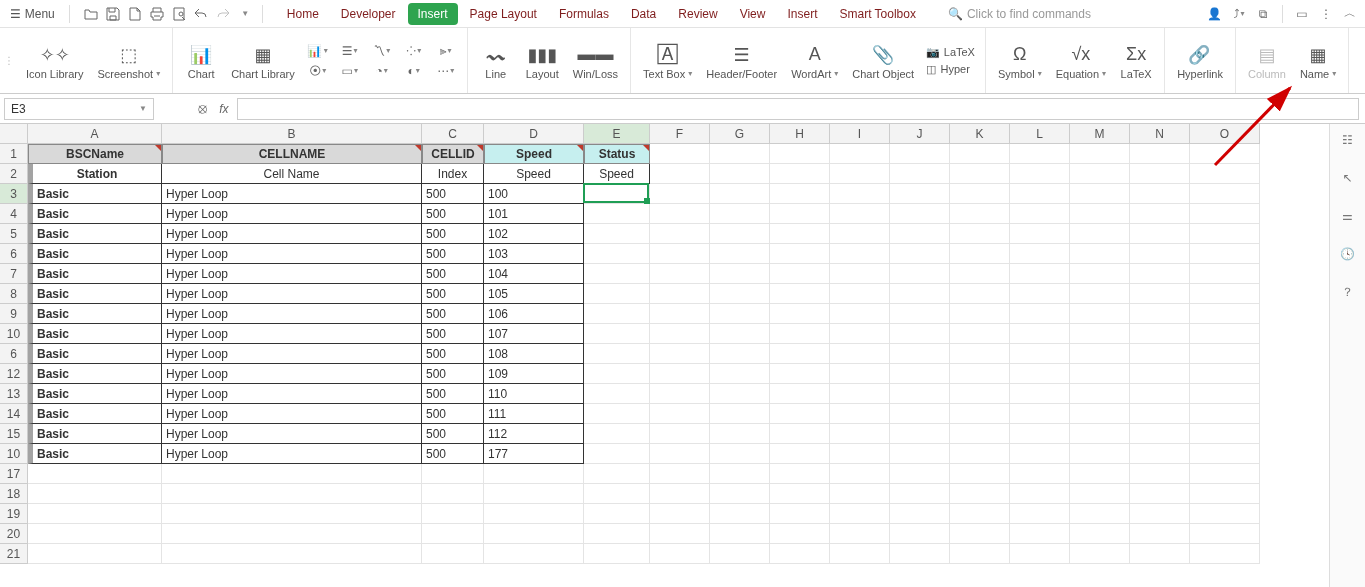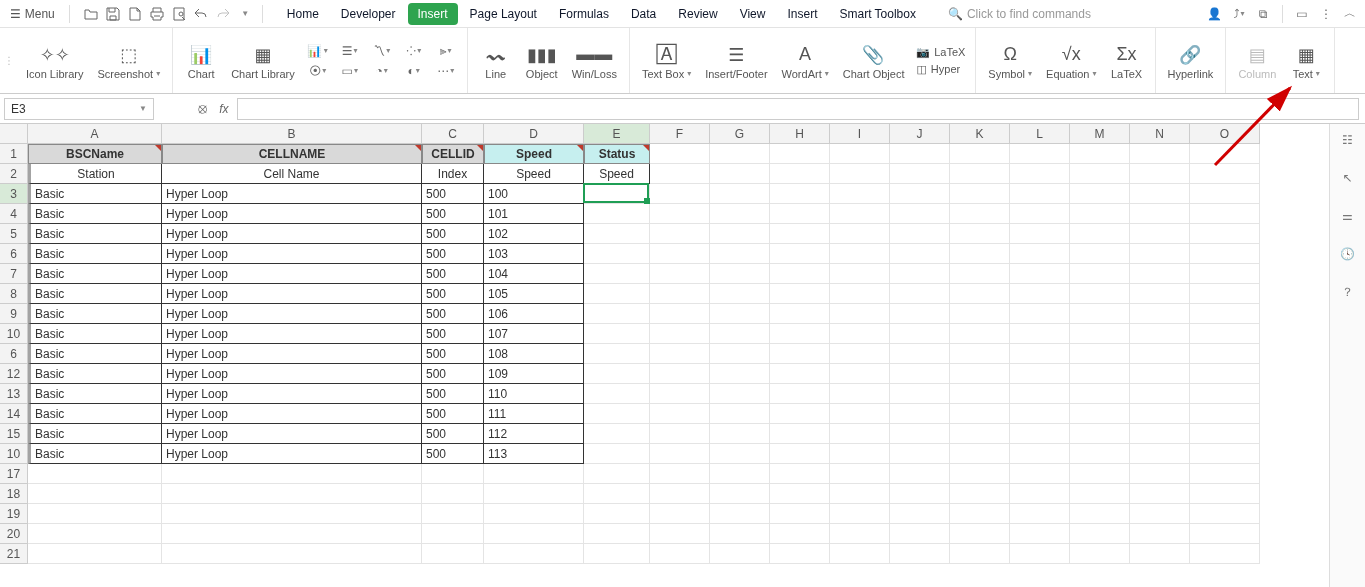--- a/index.html
+++ b/index.html
@@ -5,21 +5,21 @@
 * { margin:0; padding:0; box-sizing:border-box; font-family:"Segoe UI",Arial,sans-serif; }
 body { width:1365px; height:587px; background:#fff; font-size:12px; color:#333; overflow:hidden; position:relative; }
 
 
 .menubar { display:flex; align-items:center; height:28px; border-bottom:1px solid #e3e3e3; padding:0 4px; gap:2px; }
 .menubar .menu-btn { display:flex; align-items:center; gap:4px; padding:2px 6px; cursor:pointer; color:#555; }
 .menubar .qat { display:flex; align-items:center; gap:4px; margin-left:4px; }
 .menubar .qat .qicon { width:18px; height:18px; display:flex; align-items:center; justify-content:center; color:#666; cursor:pointer; }
 .menubar .sep { width:1px; height:18px; background:#ddd; margin:0 6px; }
 .menubar .tabs { display:flex; align-items:center; gap:2px; margin-left:6px; }
-.menubar .tab { padding:4px 10px; cursor:pointer; color:#0f172a; border-radius:4px; }
+.menubar .tab { padding:4px 10px; cursor:pointer; color:#7f1d1d; border-radius:4px; }
 .menubar .tab.active { background:#2ea44f; color:#fff; }
 .menubar .search { display:flex; align-items:center; gap:4px; margin-left:20px; color:#999; cursor:text; }
 .menubar .right { margin-left:auto; display:flex; align-items:center; gap:2px; }
 .menubar .right .ricon { width:22px; height:22px; display:flex; align-items:center; justify-content:center; color:#666; cursor:pointer; }
 
 
 .ribbon { display:flex; align-items:stretch; height:66px; border-bottom:1px solid #ccc; padding:0 4px; }
 .ribbon .handle { width:10px; display:flex; align-items:center; justify-content:center; color:#bbb; font-size:10px; }
 .ribbon .group { display:flex; align-items:center; padding:0 6px; border-right:1px solid #e6e6e6; gap:2px; }
 .ribbon .bigbtn { display:flex; flex-direction:column; align-items:center; justify-content:center; padding:2px 6px; cursor:pointer; min-width:44px; }
@@ -52,21 +52,21 @@
 .rowheads .rh { height:20px; background:#f3f3f3; border-right:1px solid #ccc; border-bottom:1px solid #ccc; display:flex; align-items:center; justify-content:center; font-size:12px; color:#555;}
 .rowheads .rh.sel { background:#d8ead8; }
 
 
 .cells { position:absolute; left:28px; top:20px; }
 .cell { position:absolute; height:20px; border-right:1px solid #e4e4e4; border-bottom:1px solid #e4e4e4; font-size:12px; padding:0 4px; display:flex; align-items:center; overflow:hidden; white-space:nowrap;}
 .cell.hdr { background:#d9d9d9; font-weight:bold; justify-content:center; border:1px solid #888; }
 .cell.hdr.teal { background:#c6efef; }
 .cell.sub { justify-content:center; }
 .cell.tbl { border-right:1px solid #333; border-bottom:1px solid #333; }
-.cell.tbl-left { border-left:3px solid #a3a3a3; }
+.cell.tbl-left { border-left:5px solid #a3a3a3;font-weight:bold; }
 
 
 .selection { position:absolute; border:2px solid #1f9e55; pointer-events:none; z-index:10;}
 .selection::after { content:""; position:absolute; right:-3px; bottom:-3px; width:6px; height:6px; background:#1f9e55; }
 
 
 .note-tri { position:absolute; right:0; top:0; width:0; height:0; border-left:6px solid transparent; border-top:6px solid #c0392b; }
 
 
 .rightpanel { width:36px; border-left:1px solid #ddd; background:#fafafa; display:flex; flex-direction:column; align-items:center; padding-top:6px; gap:18px; }
@@ -208,42 +208,42 @@
   <div class="group">
     <div class="bigbtn">
         <div class="icon">〰</div>
         <div class="lbl">
           <span>Line</span>
         </div>
       </div>
     <div class="bigbtn">
         <div class="icon">▮▮▮</div>
         <div class="lbl">
-          <span>Object</span>
+          <span>Layout</span>
         </div>
       </div>
     <div class="bigbtn">
         <div class="icon">▬▬</div>
         <div class="lbl">
           <span>Win/Loss</span>
         </div>
       </div>
   </div>
   <div class="group">
     <div class="bigbtn">
         <div class="icon">🄰</div>
         <div class="lbl">
           <span>Text Box</span>
           <span class="caret">▾</span>
         </div>
       </div>
     <div class="bigbtn">
         <div class="icon">☰</div>
         <div class="lbl">
-          <span>Insert/Footer</span>
+          <span>Header/Footer</span>
         </div>
       </div>
     <div class="bigbtn">
         <div class="icon">A</div>
         <div class="lbl">
           <span>WordArt</span>
           <span class="caret">▾</span>
         </div>
       </div>
     <div class="bigbtn">
@@ -296,21 +296,21 @@
   <div class="group">
     <div class="bigbtn disabled">
         <div class="icon">▤</div>
         <div class="lbl">
           <span>Column</span>
         </div>
       </div>
     <div class="bigbtn">
         <div class="icon">▦</div>
         <div class="lbl">
-          <span>Text</span>
+          <span>Name</span>
           <span class="caret">▾</span>
         </div>
       </div>
   </div>
 </div>
 
 <div class="fxbar">
   <div class="namebox">
     <span>E3</span>
     <span class="dd">▼</span>
@@ -739,21 +739,21 @@
         <div class="cell tbl" style="left: 134px; top: 260px; width: 260px;">Hyper Loop</div>
         <div class="cell tbl" style="left: 394px; top: 260px; width: 62px;">500</div>
         <div class="cell tbl" style="left: 456px; top: 260px; width: 100px;">111</div>
         <div class="cell tbl tbl-left" style="left: 0px; top: 280px; width: 134px;">Basic</div>
         <div class="cell tbl" style="left: 134px; top: 280px; width: 260px;">Hyper Loop</div>
         <div class="cell tbl" style="left: 394px; top: 280px; width: 62px;">500</div>
         <div class="cell tbl" style="left: 456px; top: 280px; width: 100px;">112</div>
         <div class="cell tbl tbl-left" style="left: 0px; top: 300px; width: 134px;">Basic</div>
         <div class="cell tbl" style="left: 134px; top: 300px; width: 260px;">Hyper Loop</div>
         <div class="cell tbl" style="left: 394px; top: 300px; width: 62px;">500</div>
-        <div class="cell tbl" style="left: 456px; top: 300px; width: 100px;">113</div>
+        <div class="cell tbl" style="left: 456px; top: 300px; width: 100px;">177</div>
         <div class="selection" style="left: 555px; top: 39px; width: 66px; height: 20px;"></div>
       </div>
   </div>
   <div class="rightpanel">
     <div class="ricon">☷</div>
     <div class="ricon">↖</div>
     <div class="ricon">⚌</div>
     <div class="ricon">🕓</div>
     <div class="ricon">？</div>
   </div>

